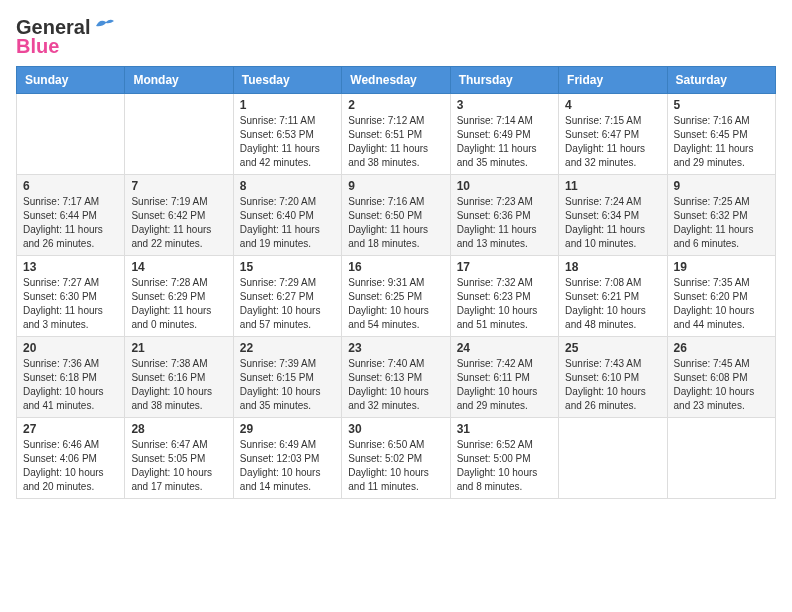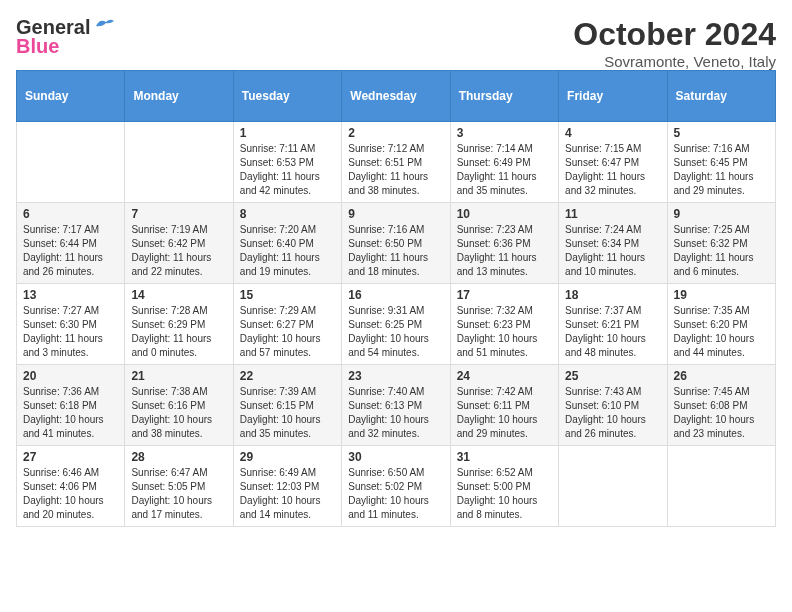--- a/index.html
+++ b/index.html
@@ -7,20 +7,21 @@
       font-family: Arial, sans-serif;
       background: #fff;
       width: 792px;
       min-height: 612px;
       padding: 16px;
     }
     .header {
       display: flex;
       justify-content: space-between;
       align-items: flex-start;
+      margin-bottom: 8px;
     }
     .logo {
       display: flex;
       flex-direction: column;
       align-items: flex-start;
     }
     .logo-text {
       display: flex;
       align-items: center;
       gap: 2px;
@@ -40,21 +41,21 @@
     table {
       width: 100%;
       border-collapse: collapse;
       font-size: 10.5px;
     }
     thead tr th {
       background-color: #4a90d9;
       color: #fff;
       font-weight: bold;
       font-size: 12px;
-      padding: 18px 8px;
+      padding: 6px 8px;
       text-align: left;
       border: 1px solid #3a7fc1;
     }
     tbody tr td {
       vertical-align: top;
       padding: 4px 6px;
       border: 1px solid #ddd;
       min-height: 70px;
       color: #333;
       font-size: 10px;
@@ -80,24 +81,20 @@
 <div class="header">
   <div class="logo">
     <div class="logo-text">
       <span style="font-size:20px;font-weight:bold;color:#333;">General</span>
       <svg width="22" height="16" viewBox="0 0 22 16" style="margin-left:2px;margin-top:-4px;">
         <path d="M2 8 Q6 0 12 4 Q16 0 20 3 Q16 6 12 5 Q8 9 2 8Z" fill="#4a90d9"></path>
       </svg>
     </div>
     <span style="font-size:20px;font-weight:bold;color:#ec4899;margin-top:-4px;">Blue</span>
   </div>
-  <div class="title-block">
-    <div class="month-title">October 2024</div>
-    <div class="subtitle">Sovramonte, Veneto, Italy</div>
-  </div>
 </div>
 
 <table>
   <thead>
     <tr>
     <th>Sunday</th>
         <th>Monday</th>
         <th>Tuesday</th>
         <th>Wednesday</th>
         <th>Thursday</th>
@@ -176,21 +173,21 @@
         <td>
           <span class="day-number">16</span>
           <div class="cell-content"><span>Sunrise: 9:31 AM</span><br><span>Sunset: 6:25 PM</span><br><span>Daylight: 10 hours and 54 minutes.</span></div>
         </td>
         <td>
           <span class="day-number">17</span>
           <div class="cell-content"><span>Sunrise: 7:32 AM</span><br><span>Sunset: 6:23 PM</span><br><span>Daylight: 10 hours and 51 minutes.</span></div>
         </td>
         <td>
           <span class="day-number">18</span>
-          <div class="cell-content"><span>Sunrise: 7:37 AM</span><br><span>Sunset: 6:21 PM</span><br><span>Daylight: 10 hours and 48 minutes.</span></div>
+          <div class="cell-content"><span>Sunrise: 7:08 AM</span><br><span>Sunset: 6:21 PM</span><br><span>Daylight: 10 hours and 48 minutes.</span></div>
         </td>
         <td>
           <span class="day-number">19</span>
           <div class="cell-content"><span>Sunrise: 7:35 AM</span><br><span>Sunset: 6:20 PM</span><br><span>Daylight: 10 hours and 44 minutes.</span></div>
         </td>
       </tr>
       <tr>
         <td>
           <span class="day-number">20</span>
           <div class="cell-content"><span>Sunrise: 7:36 AM</span><br><span>Sunset: 6:18 PM</span><br><span>Daylight: 10 hours and 41 minutes.</span></div>

